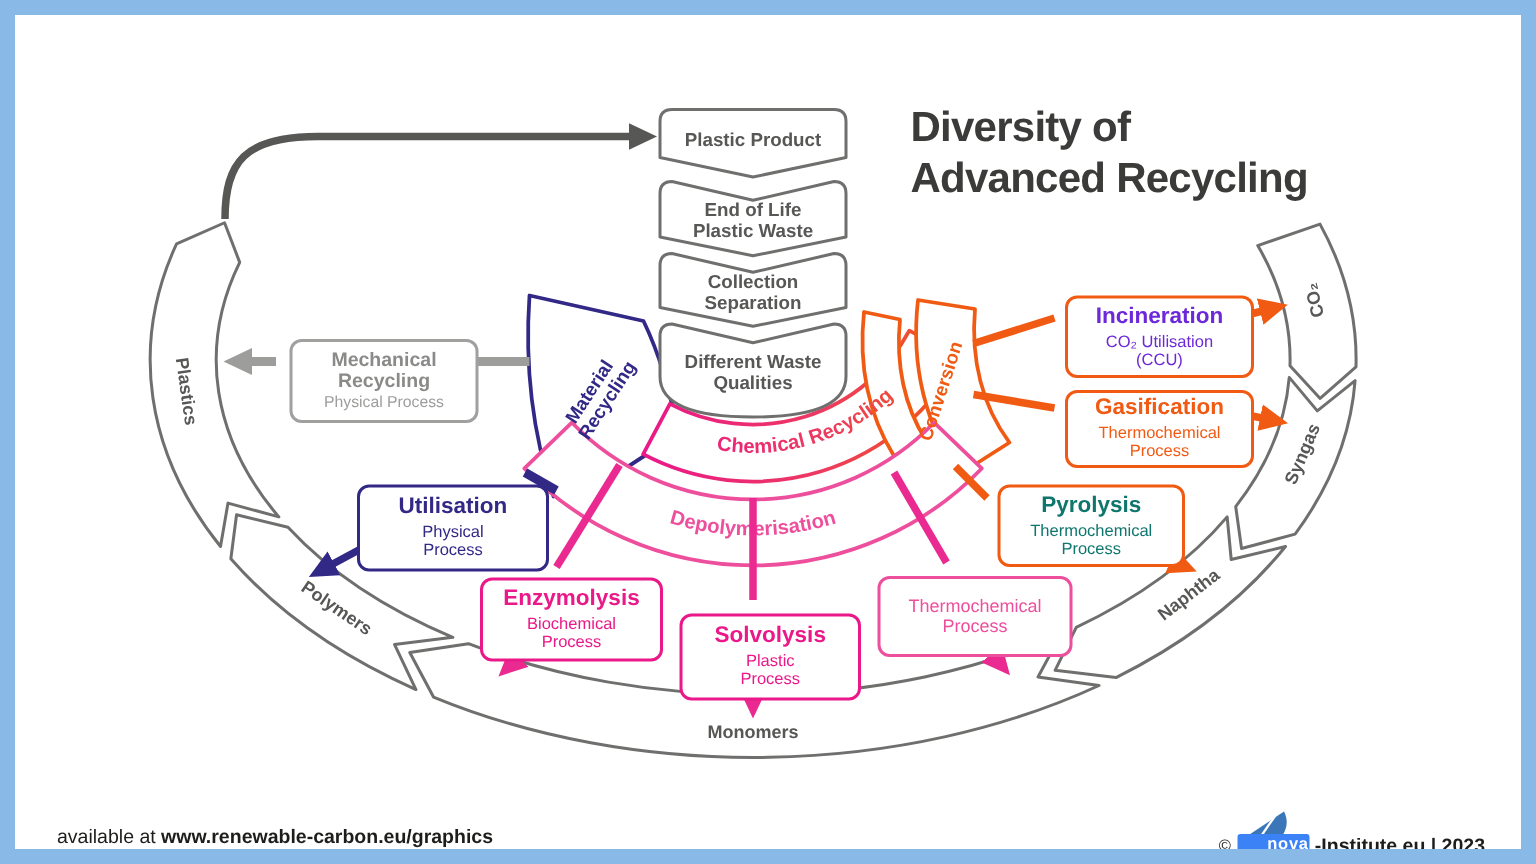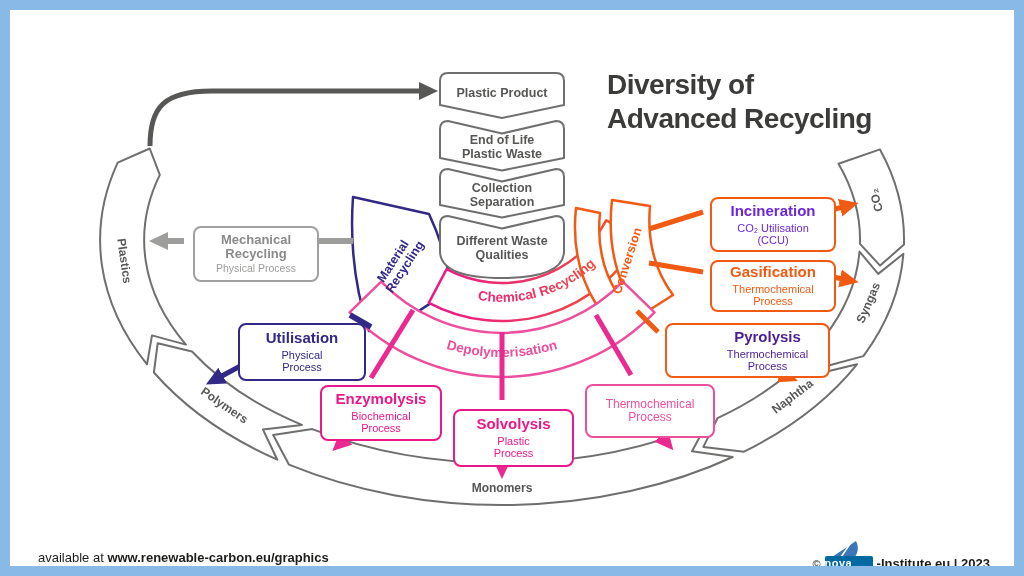--- a/index.html
+++ b/index.html
@@ -26,35 +26,35 @@
   .pbox .s{font-size:11px;}
 
   .box-mech{left:183px;top:216px;width:122px;height:52px;border:2px solid #a0a09f;}
   .box-mech .t{color:#8a8a89;font-size:13px;line-height:1.1;}
   .box-mech .s{color:#9d9d9c;font-size:10.5px;}
 
   .box-diss{left:228px;top:313px;width:124px;height:54px;border:2.5px solid #322886;color:#322886;}
   .box-enzy{left:310px;top:375px;width:118px;height:52px;border:2.5px solid #ea1889;color:#ea1889;}
   .box-solv{left:443px;top:399px;width:117px;height:54px;border:2.5px solid #ea1889;color:#ea1889;}
   .box-thermo{left:575px;top:374px;width:126px;height:50px;border:2.5px solid #ee4f9d;color:#ee4f9d;font-size:12px;}
-  .box-pyro{left:655px;top:313px;width:121px;height:51px;border:2.5px solid #f15a13;color:#4c1d95;padding-left:40px;}
+  .box-pyro{left:655px;top:313px;width:121px;height:51px;border:2.5px solid #f15a13;color:#0f766e;}
   .box-gasi{left:700px;top:250px;width:122px;height:48px;border:2.5px solid #f15a13;color:#f15a13;}
   .box-inci{left:700px;top:187px;width:122px;height:51px;border:2.5px solid #f15a13;color:#6d28d9;}
 
   .footer-left{left:28px;top:540px;font-size:13px;color:#1d1d1b;}
   .footer-left b{font-weight:bold;}
   .footer-right{
     right:24px;top:531px;height:32px;display:flex;align-items:flex-end;
     font-size:13px;color:#1d1d1b;font-weight:bold;
   }
   .copy{font-size:11px;font-weight:normal;margin-right:4px;margin-bottom:3px;}
   .nova-logo{position:relative;width:50px;height:32px;margin-right:2px;}
   .nova-box{
-    position:absolute;left:0;bottom:1px;width:48px;height:16px;background:#0369a1;border-radius:2px;
-    display:flex;align-items:center;justify-content:flex-start;
+    position:absolute;left:0;bottom:1px;width:48px;height:16px;background:#3b82f6;border-radius:2px;
+    display:flex;align-items:center;justify-content:flex-end;
   }
   .nova-box span{color:#fff;font-size:11px;font-weight:bold;letter-spacing:.5px;border-bottom:1.5px solid #fff;line-height:1;padding-bottom:1px;}
   .nova-sail{position:absolute;left:6px;top:-1px;}
   .suffix{margin-bottom:2px;}
 </style>
 </head>
 <body>
 
 <div class="page">
 

